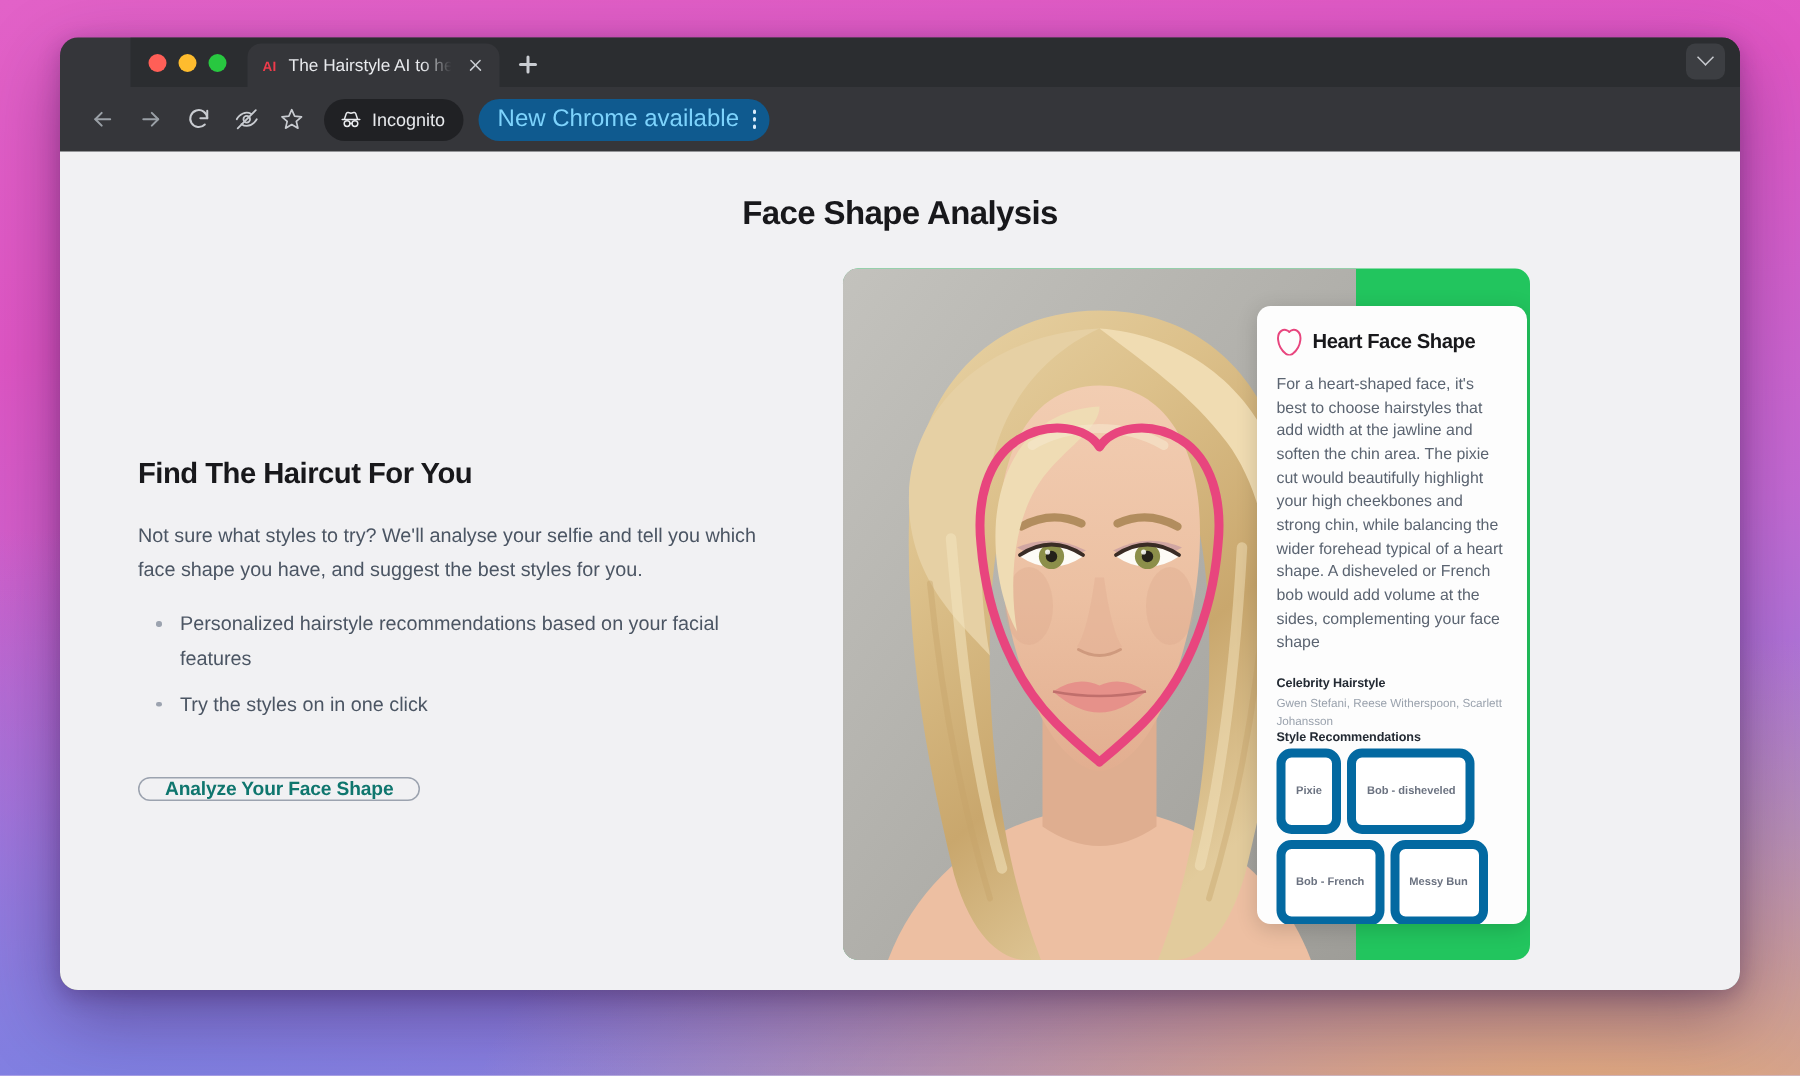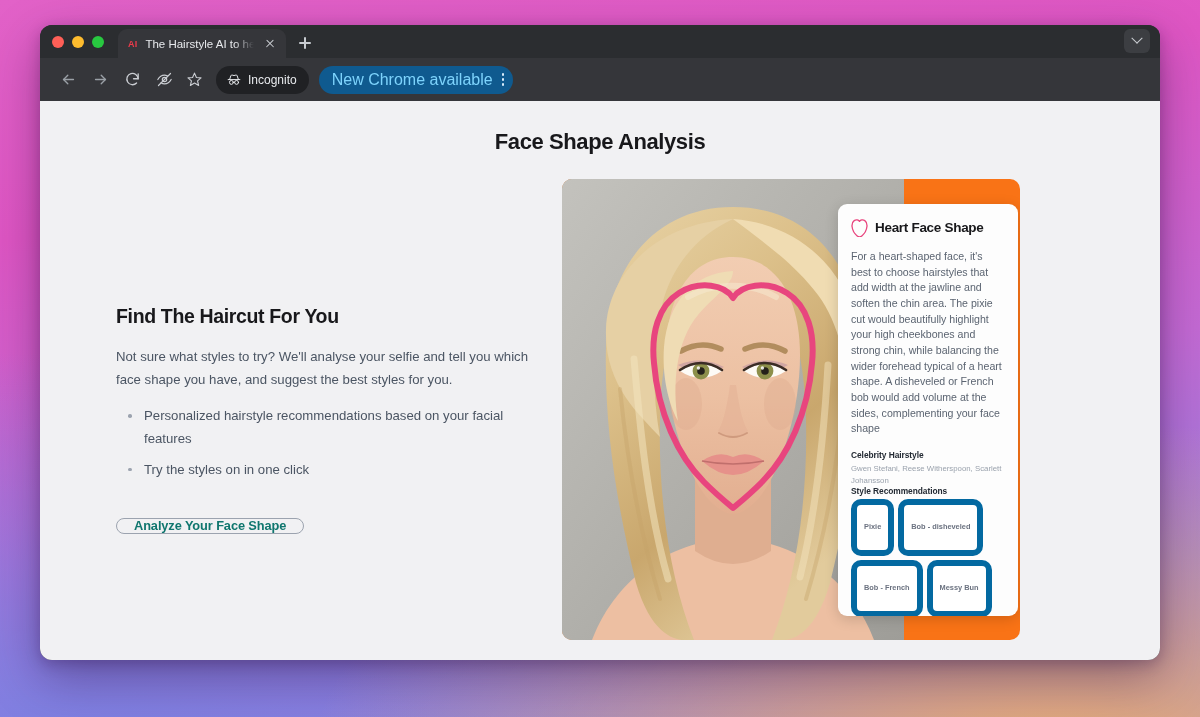--- a/index.html
+++ b/index.html
@@ -35,20 +35,21 @@
 
   
   .tabstrip {
     height: 33px;
     background: #2b2d30;
     display: flex;
     align-items: flex-end;
     padding-left: 12px;
     position: relative;
     flex: 0 0 auto;
+    margin-left: 47px;
   }
   .traffic {
     display: flex;
     align-items: center;
     gap: 8px;
     height: 33px;
     padding-right: 14px;
   }
   .dot { width: 12px; height: 12px; border-radius: 50%; }
   .dot.red { background: #ff5f57; }
@@ -230,21 +231,21 @@
     position: absolute;
     left: 0; right: 0;
     top: 78px;
     display: flex;
     align-items: flex-start;
   }
 
   
   .left-col {
     width: 520px;
-    padding-left: 76px;
+    padding-left: 52px;
     padding-top: 126px;
   }
   .headline {
     font-size: 19.5px;
     font-weight: 800;
     color: #18181b;
     letter-spacing: -0.35px;
     margin-bottom: 18px;
   }
   .lede {
@@ -294,21 +295,21 @@
   
   .right-col {
     position: relative;
     margin-left: 2px;
   }
   .result-panel {
     position: relative;
     width: 458px;
     height: 461px;
     border-radius: 10px;
-    background: #f97316;
+    background: #22c55e;
     overflow: hidden;
   }
   .photo {
     position: absolute;
     left: 0; top: 0;
     width: 342px;
     height: 461px;
     overflow: hidden;
     background: #b4b3af;
   }

